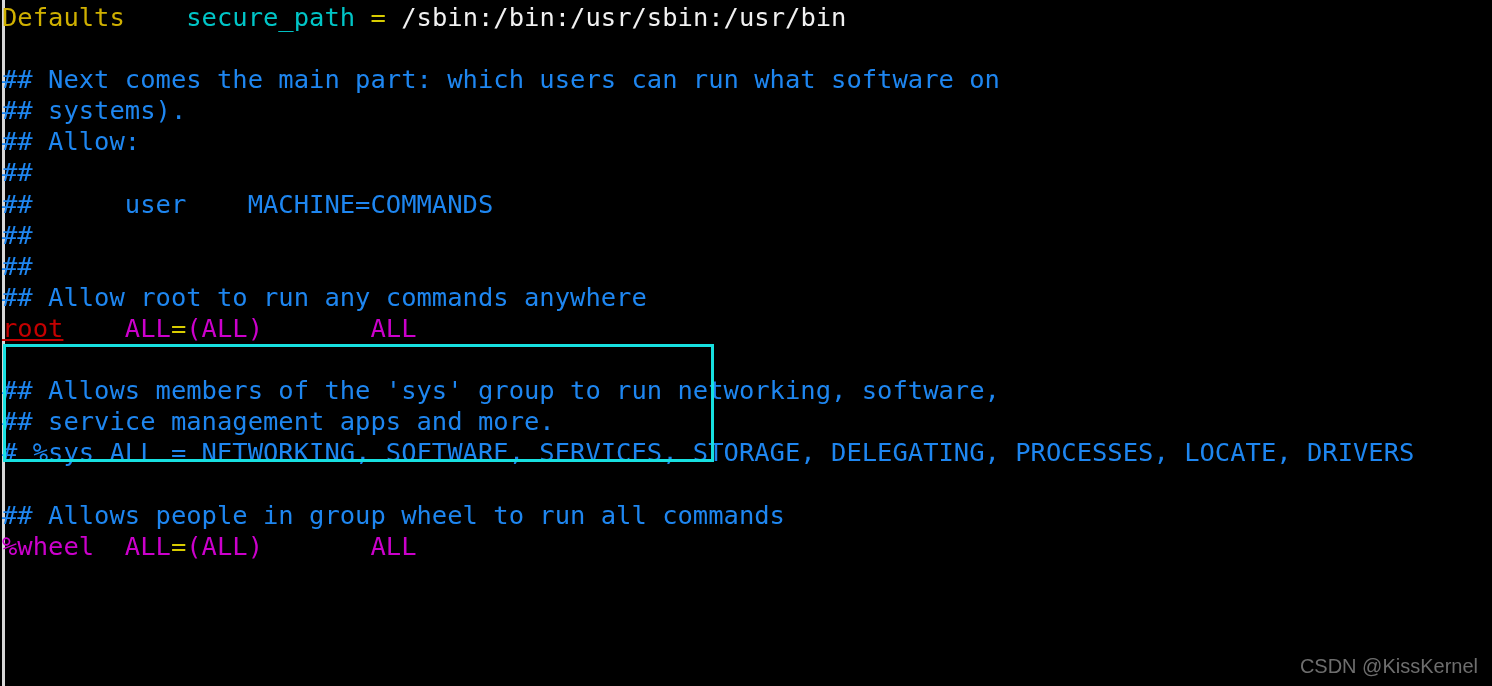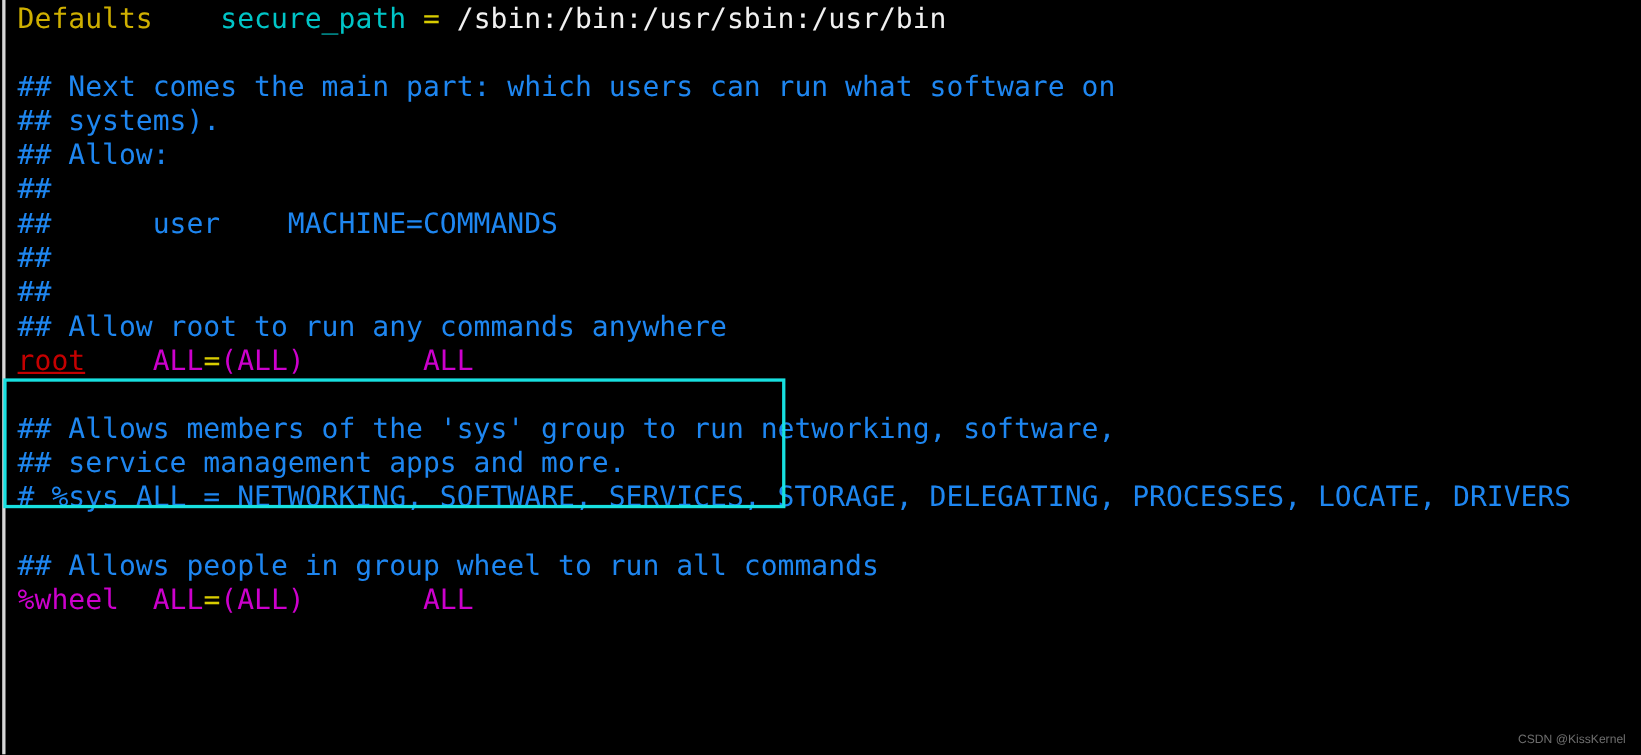--- a/index.html
+++ b/index.html
@@ -30,21 +30,21 @@
     width: 3px;
     height: 686px;
     background: #d8d8d8;
     z-index: 5;
   }
 
   .code {
     position: absolute;
     left: 0;
     top: 0;
-    padding: 2px 0 0 16px;
+    padding: 2px 0 0 2px;
     z-index: 10;
   }
 
   .line {
     height: 31.1px;
     line-height: 31.1px;
     font-size: 25.5px;
     letter-spacing: 0px;
     white-space: pre;
     color: #2196f3;
@@ -72,21 +72,21 @@
     box-sizing: border-box;
     z-index: 20;
     pointer-events: none;
   }
 
   .watermark {
     position: absolute;
     right: 14px;
     bottom: 8px;
     font-family: "Liberation Sans", sans-serif;
-    font-size: 11px;
+    font-size: 20px;
     color: #6e6e6e;
     z-index: 30;
     white-space: pre;
   }
 </style>
 </head>
 <body>
 
 <div id="terminal">
 

